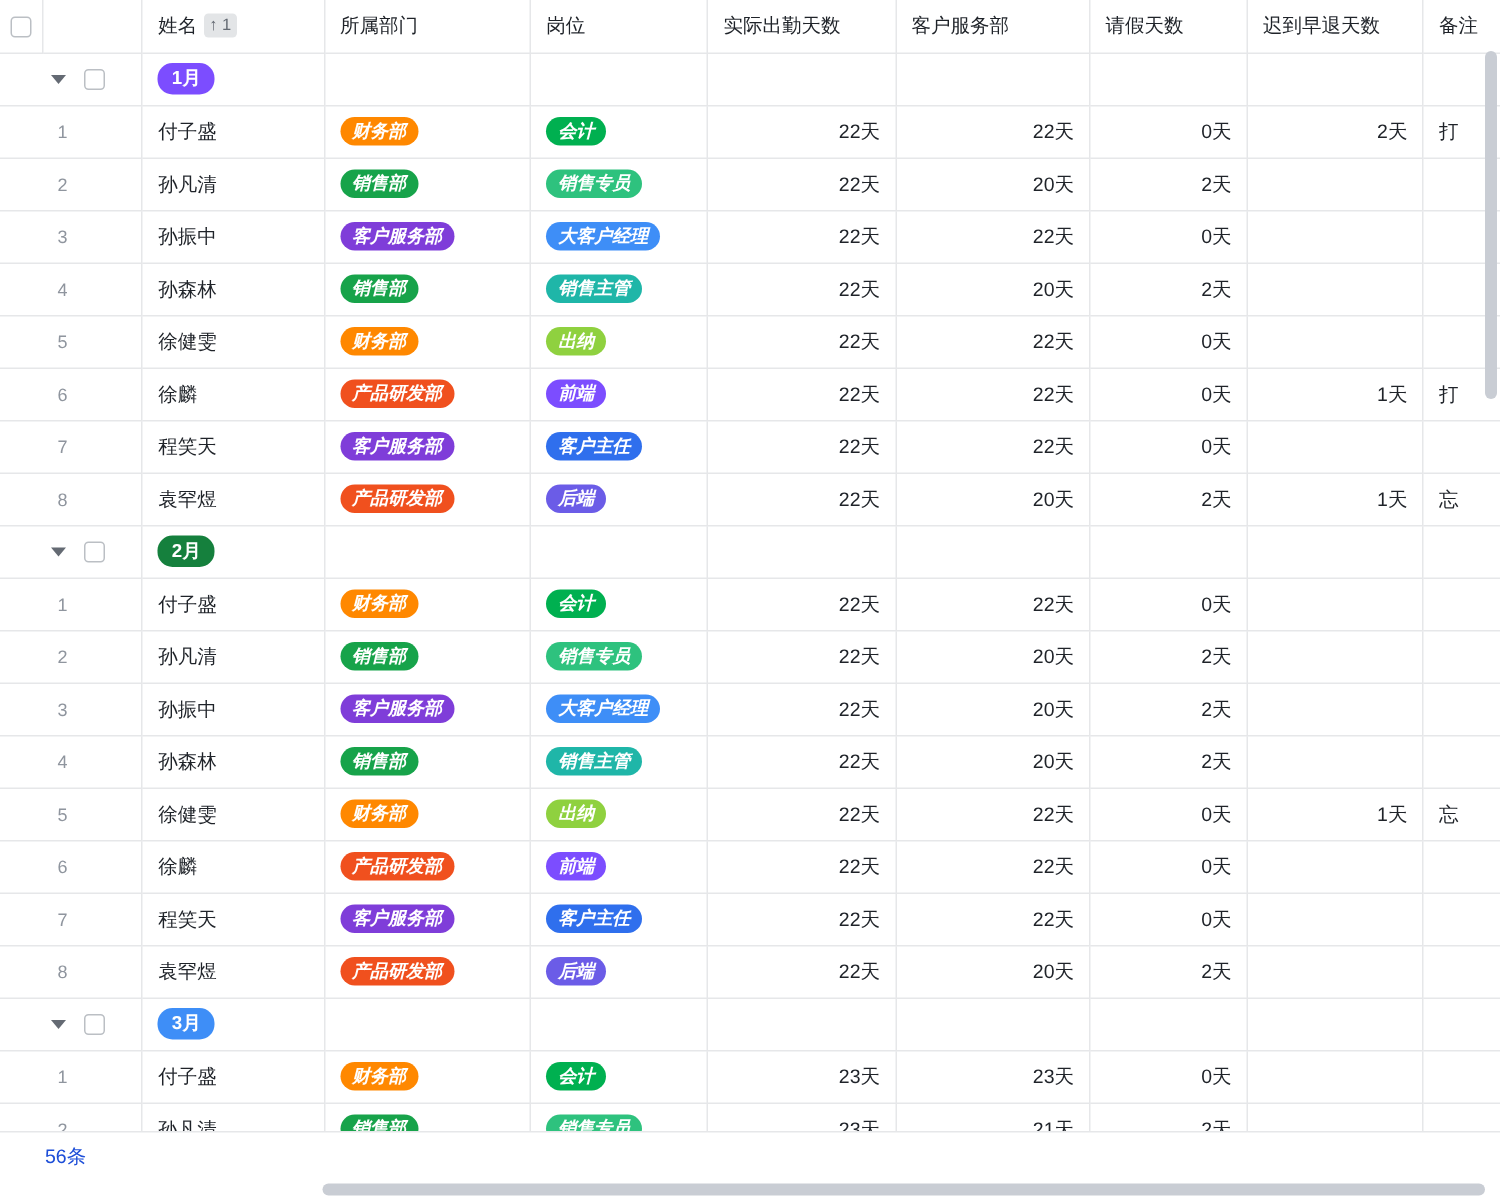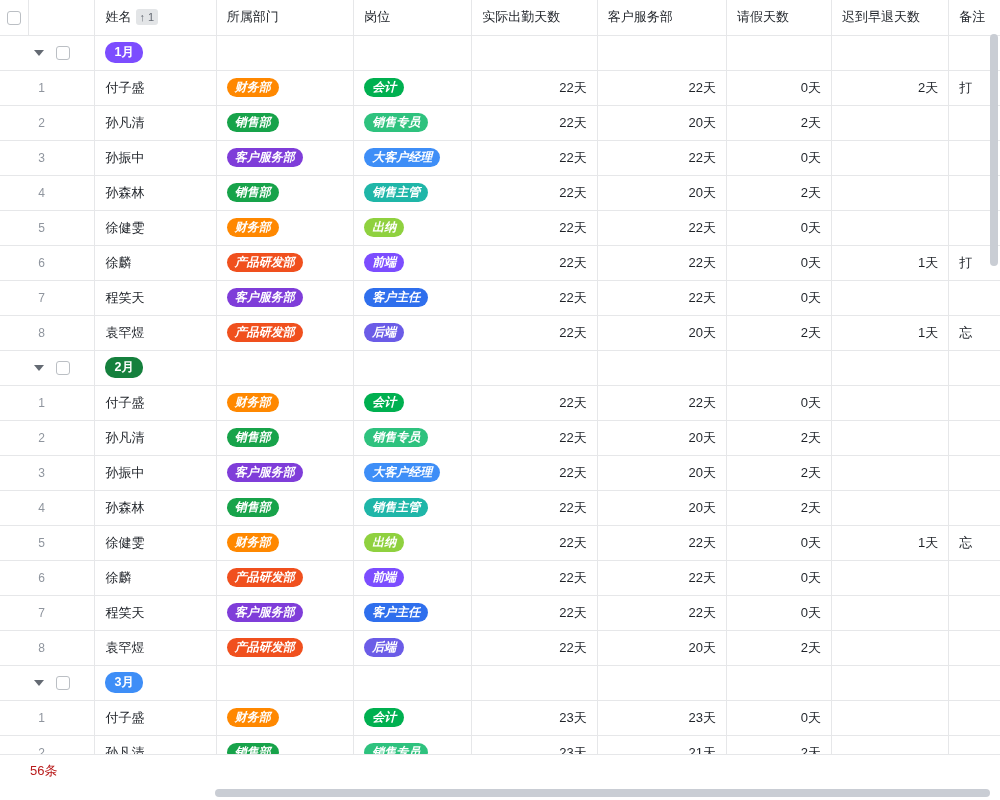--- a/index.html
+++ b/index.html
@@ -132,21 +132,21 @@
     position: absolute;
     left: 0; bottom: 14px;
     width: 1000px; height: 32px;
     background: #fff;
     border-top: 1px solid #e6e7e9;
     display: flex;
     align-items: center;
   }
   .footer .count {
     padding-left: 30px;
-    color: #b91c1c;
+    color: #1d4ed8;
     font-size: 13px;
   }
   .table-clip {
     position: absolute;
     top: 0; left: 0;
     width: 1000px;
     height: 768px;
     overflow: hidden;
   }
 </style>

